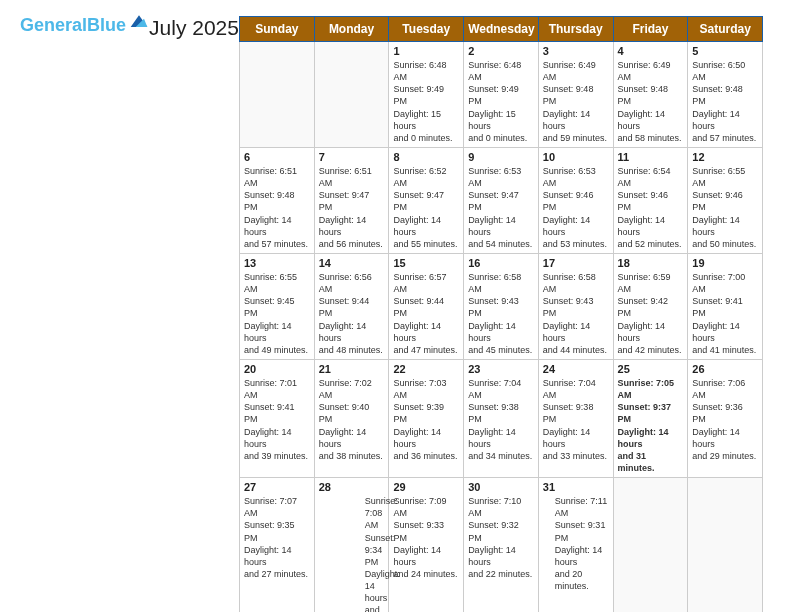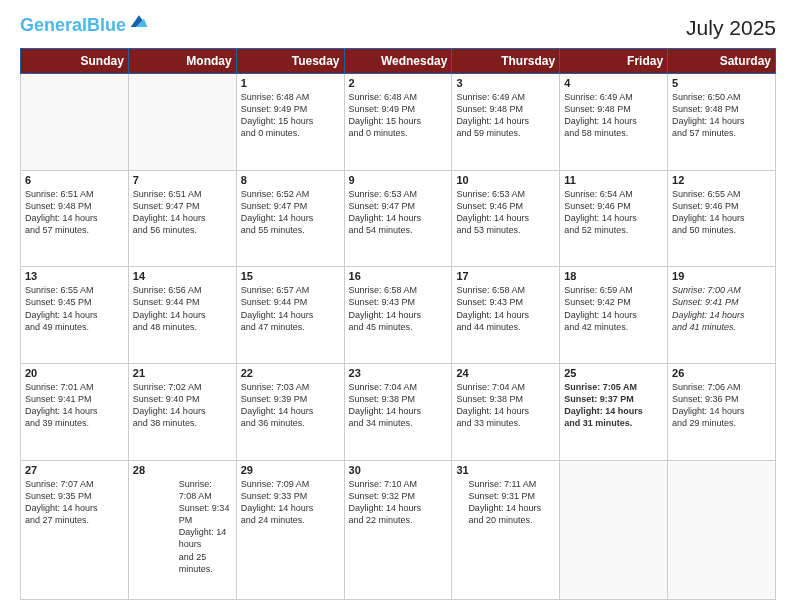--- a/index.html
+++ b/index.html
@@ -6,23 +6,23 @@
     body {
       font-family: Arial, sans-serif;
       background: #fff;
       width: 792px;
       height: 612px;
       overflow: hidden;
     }
     .page {
       width: 792px;
       height: 612px;
-      padding: 16px 16px 12px 20px;
+      padding: 16px 29px 12px 20px;
       display: flex;
-      flex-direction: column;
+      flex-direction: row;
     }
     .header {
       display: flex;
       justify-content: space-between;
       align-items: flex-start;
       margin-bottom: 8px;
     }
     .logo {
       display: flex;
       align-items: center;
@@ -54,26 +54,26 @@
       color: #444;
     }
     .calendar {
       flex: 1;
       border: 1px solid #ccc;
       border-collapse: collapse;
       width: 100%;
       table-layout: fixed;
     }
     .calendar th {
-      background: #7f1d1d;
+      background: #a16207;
       color: #fff;
       font-size: 12px;
       font-weight: bold;
       padding: 5px 4px;
-      text-align: right;
+      text-align: center;
       border: 1px solid #1a5fa8;
     }
     .calendar td {
       border: 1px solid #ccc;
       vertical-align: top;
       padding: 3px 4px;
       font-size: 9.5px;
       color: #222;
       width: 14.28%;
       height: 82px;
@@ -260,21 +260,21 @@
           </td>
           <td>
             <div class="day-number">18</div>
             <div class="day-info" style="white-space: pre-line;">Sunrise: 6:59 AM
 Sunset: 9:42 PM
 Daylight: 14 hours
 and 42 minutes.</div>
           </td>
           <td>
             <div class="day-number">19</div>
-            <div class="day-info" style="white-space: pre-line; font-style: italic;">Sunrise: 7:00 AM
+            <div class="day-info" style="white-space: pre-line;">Sunrise: 7:00 AM
 Sunset: 9:41 PM
 Daylight: 14 hours
 and 41 minutes.</div>
           </td>
         </tr>
         <tr>
           <td>
             <div class="day-number">20</div>
             <div class="day-info" style="white-space: pre-line;">Sunrise: 7:01 AM
 Sunset: 9:41 PM

